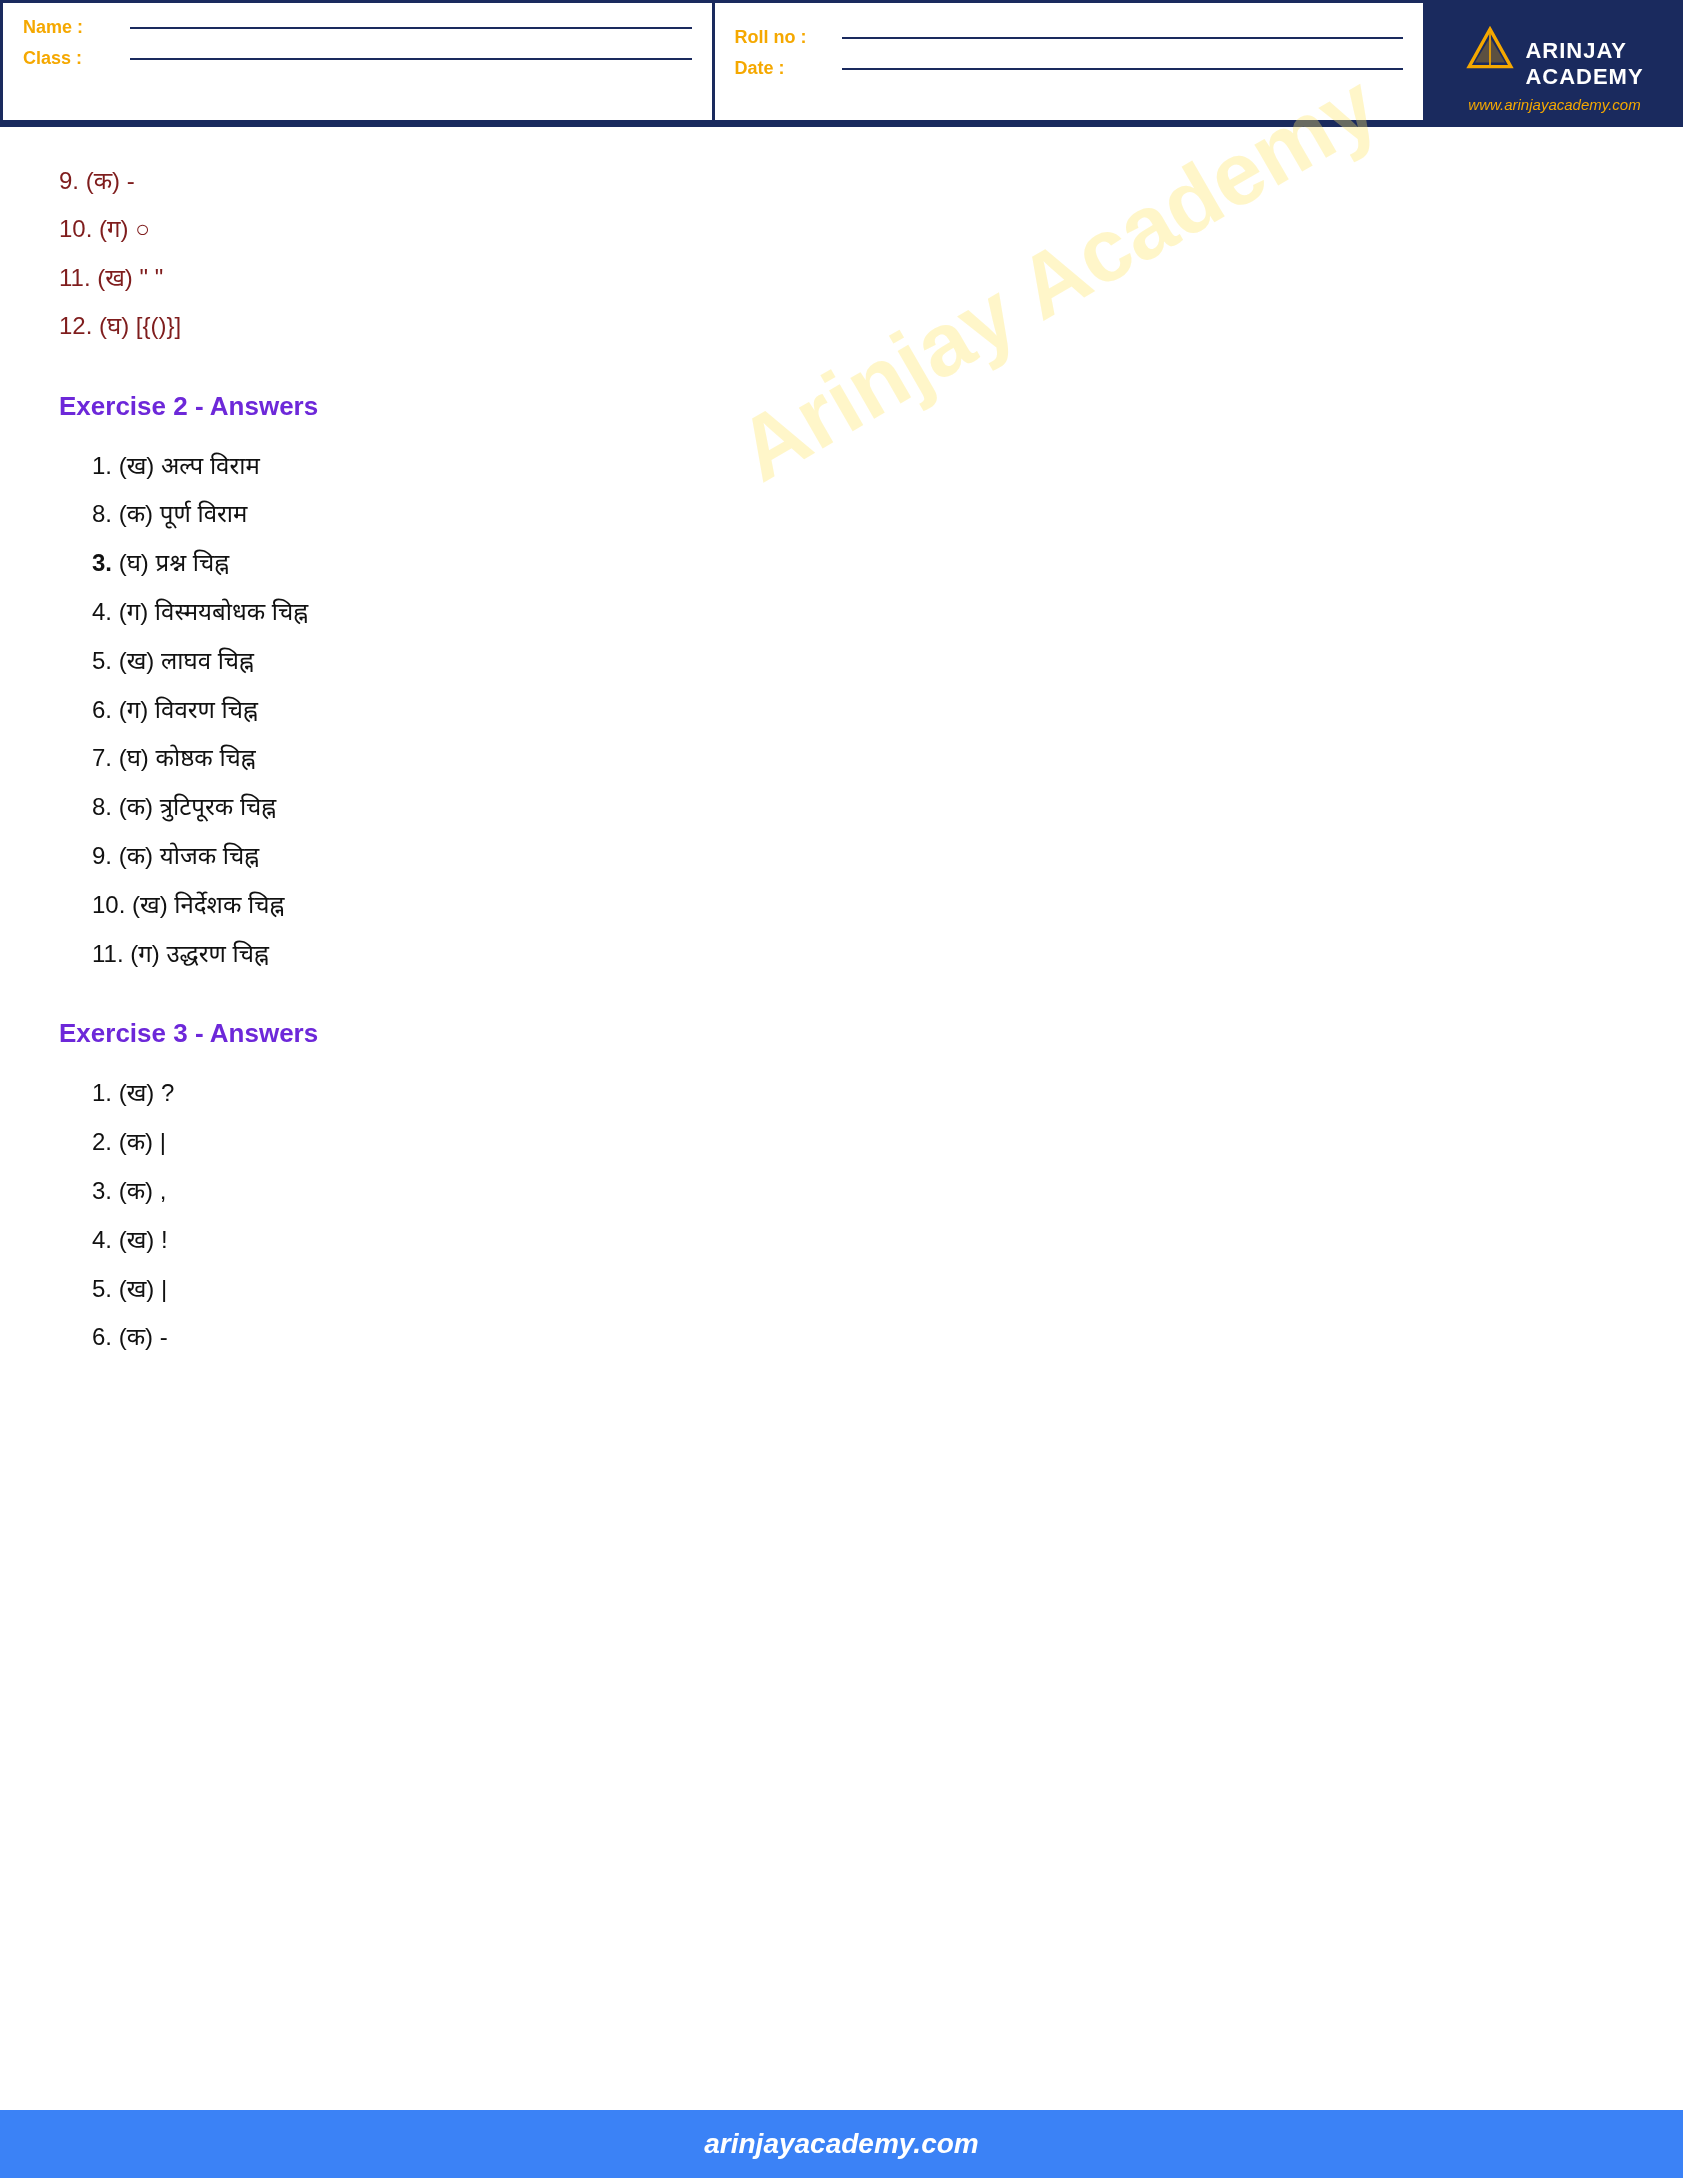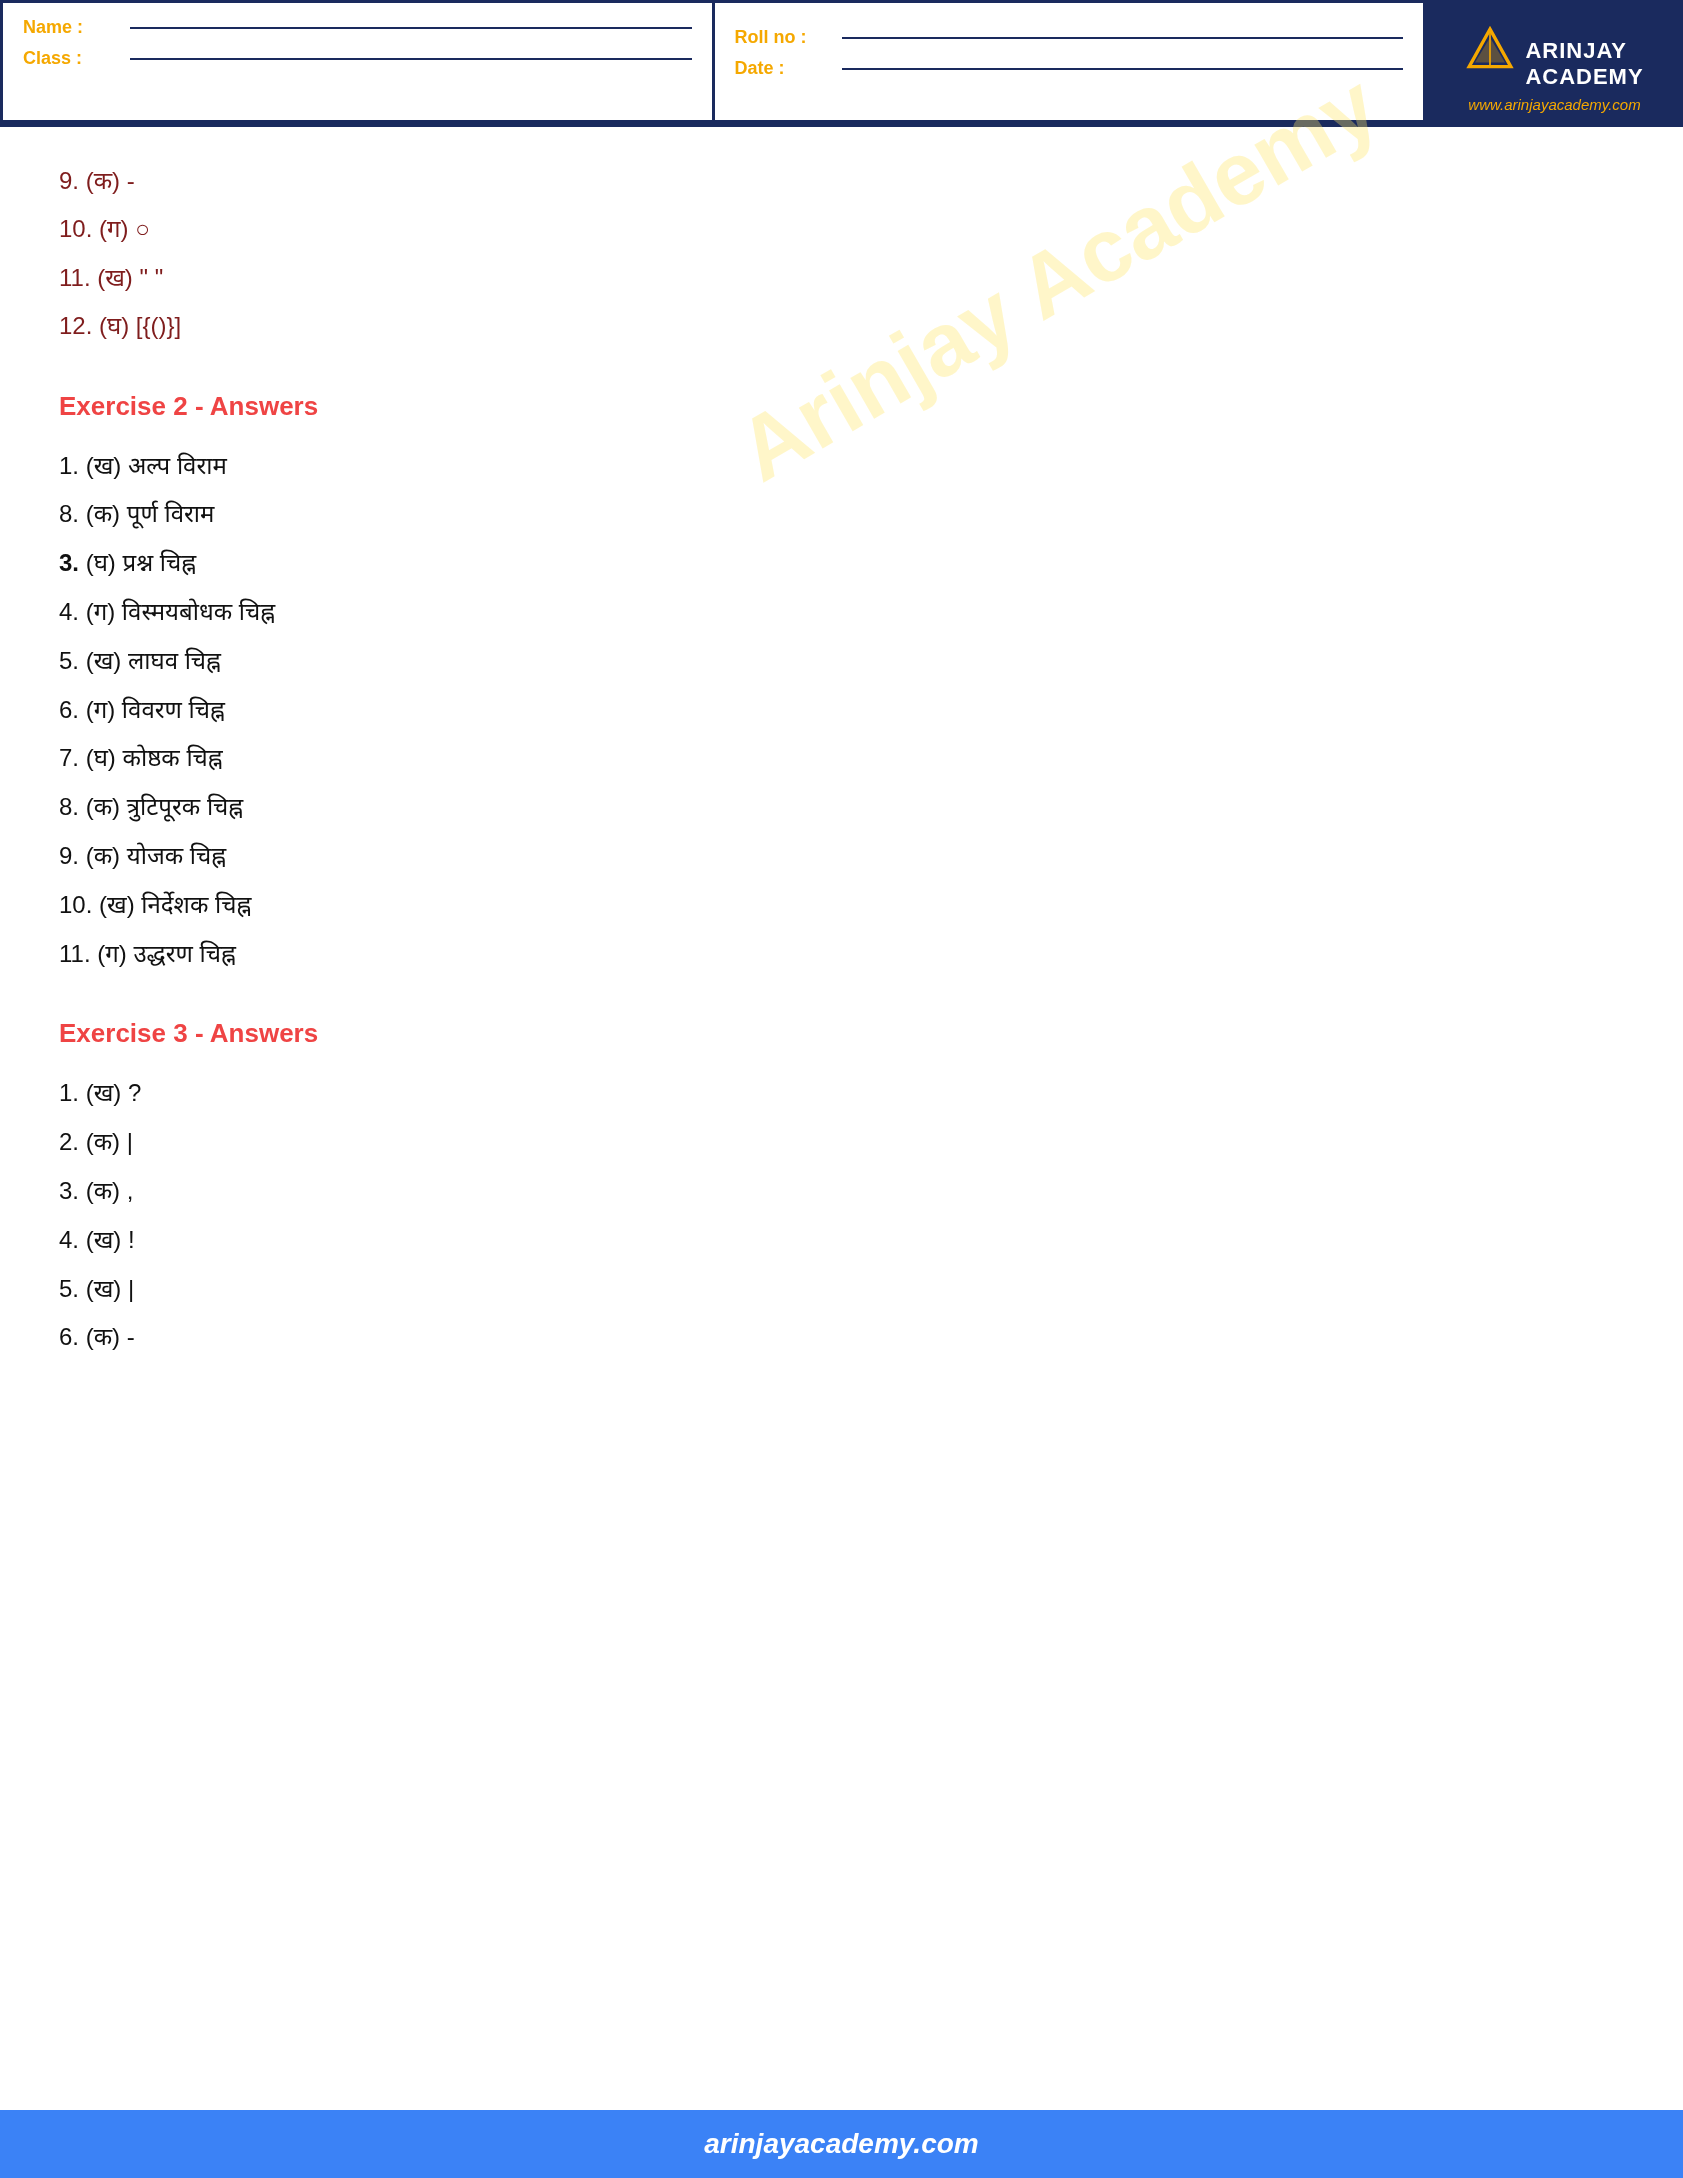--- a/index.html
+++ b/index.html
@@ -130,29 +130,30 @@
     }
 
     .content-list li {
       font-size: 24px;
       color: #7f1d1d;
       padding: 5px 0;
       line-height: 1.6;
     }
 
     .section-heading {
-      color: #ef4444;
+      color: #6d28d9;
       font-size: 26px;
       font-weight: bold;
       margin-top: 40px;
       margin-bottom: 20px;
     }
 
     .answer-list {
       list-style: none;
+      margin-left: 33px;
     }
 
     .answer-list li {
       font-size: 24px;
       color: #111111;
       padding: 4px 0;
       line-height: 1.7;
     }
 
     .answer-list li strong {

